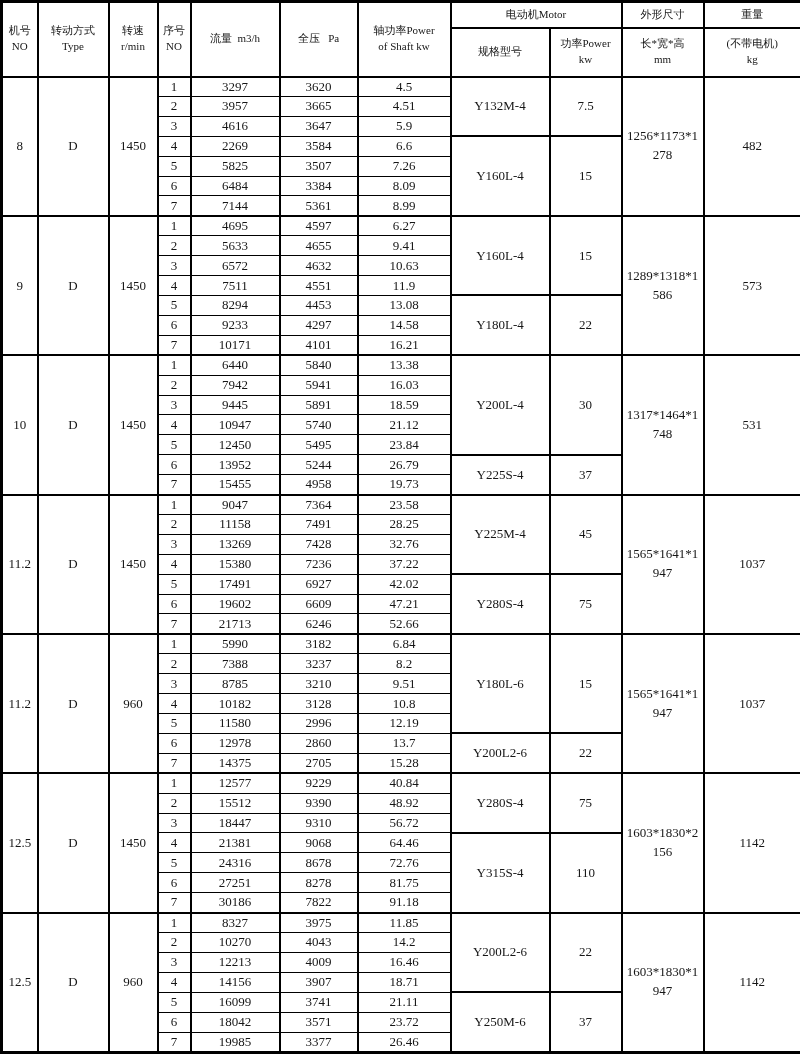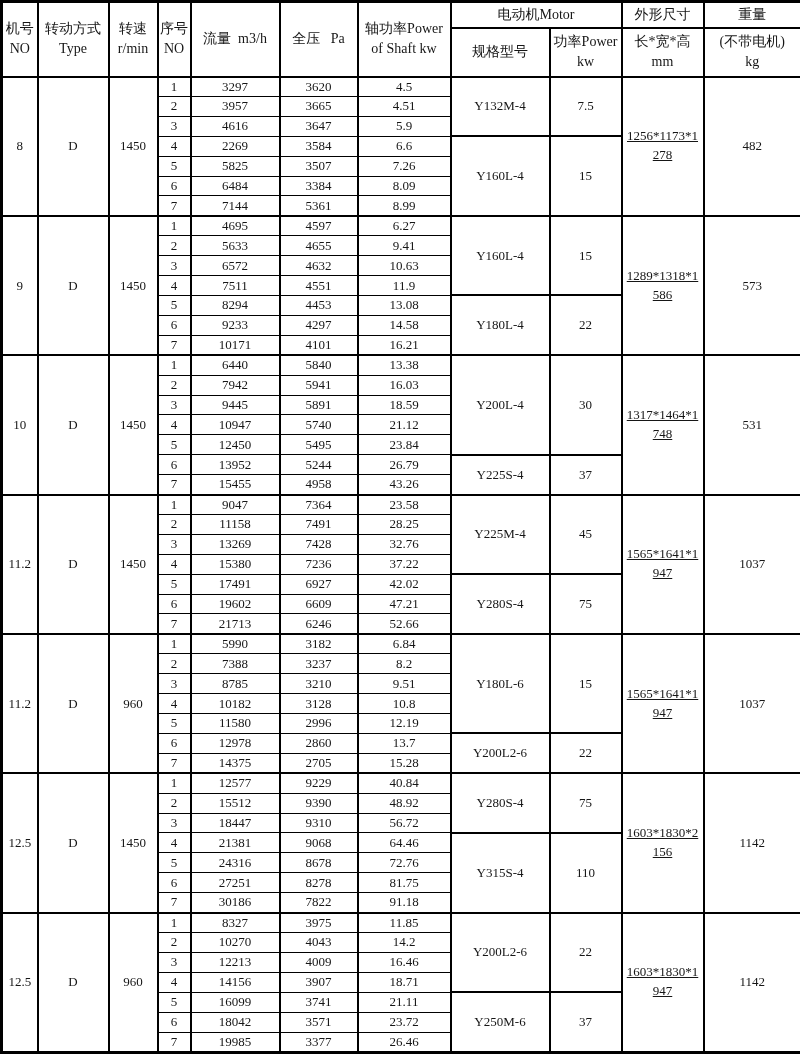--- a/index.html
+++ b/index.html
@@ -22,28 +22,28 @@
     vertical-align: middle;
     font-size: 13px;
     font-weight: normal;
     overflow: hidden;
   }
   thead th {
     border-top-width: 2px;
     border-bottom-width: 2px;
     white-space: pre-wrap;
     line-height: 1.45;
-    font-size: 14px;
+    font-size: 11px;
   }
   tr.h1 { height: 26px; }
   tr.h2 { height: 49px; }
   tbody tr { height: 19.9px; }
   td.group-start { border-top-width: 2px; }
   td.motor-start { border-top-width: 2px; }
-  td.dims { word-break: break-all; line-height: 1.45; padding: 0 3px; text-decoration: underline; }
+  td.dims { word-break: break-all; line-height: 1.45; padding: 0 3px; }
 </style>
 </head>
 <body>
 
 <table class="spec">
   <colgroup>
     <col style="width:36px">
       <col style="width:71px">
       <col style="width:49px">
     <col style="width:33px">
@@ -228,21 +228,21 @@
         <td>13952</td>
         <td>5244</td>
         <td>26.79</td>
         <td rowspan="2" class="motor-start">Y225S-4</td>
         <td rowspan="2" class="motor-start">37</td>
       </tr>
       <tr>
         <td>7</td>
         <td>15455</td>
         <td>4958</td>
-        <td>43.26</td>
+        <td>19.73</td>
       </tr>
       <tr>
         <td rowspan="7" class="group-start">11.2</td>
         <td rowspan="7" class="group-start">D</td>
         <td rowspan="7" class="group-start">1450</td>
         <td class="group-start">1</td>
         <td class="group-start">9047</td>
         <td class="group-start">7364</td>
         <td class="group-start">23.58</td>
         <td rowspan="4" class="group-start">Y225M-4</td>

